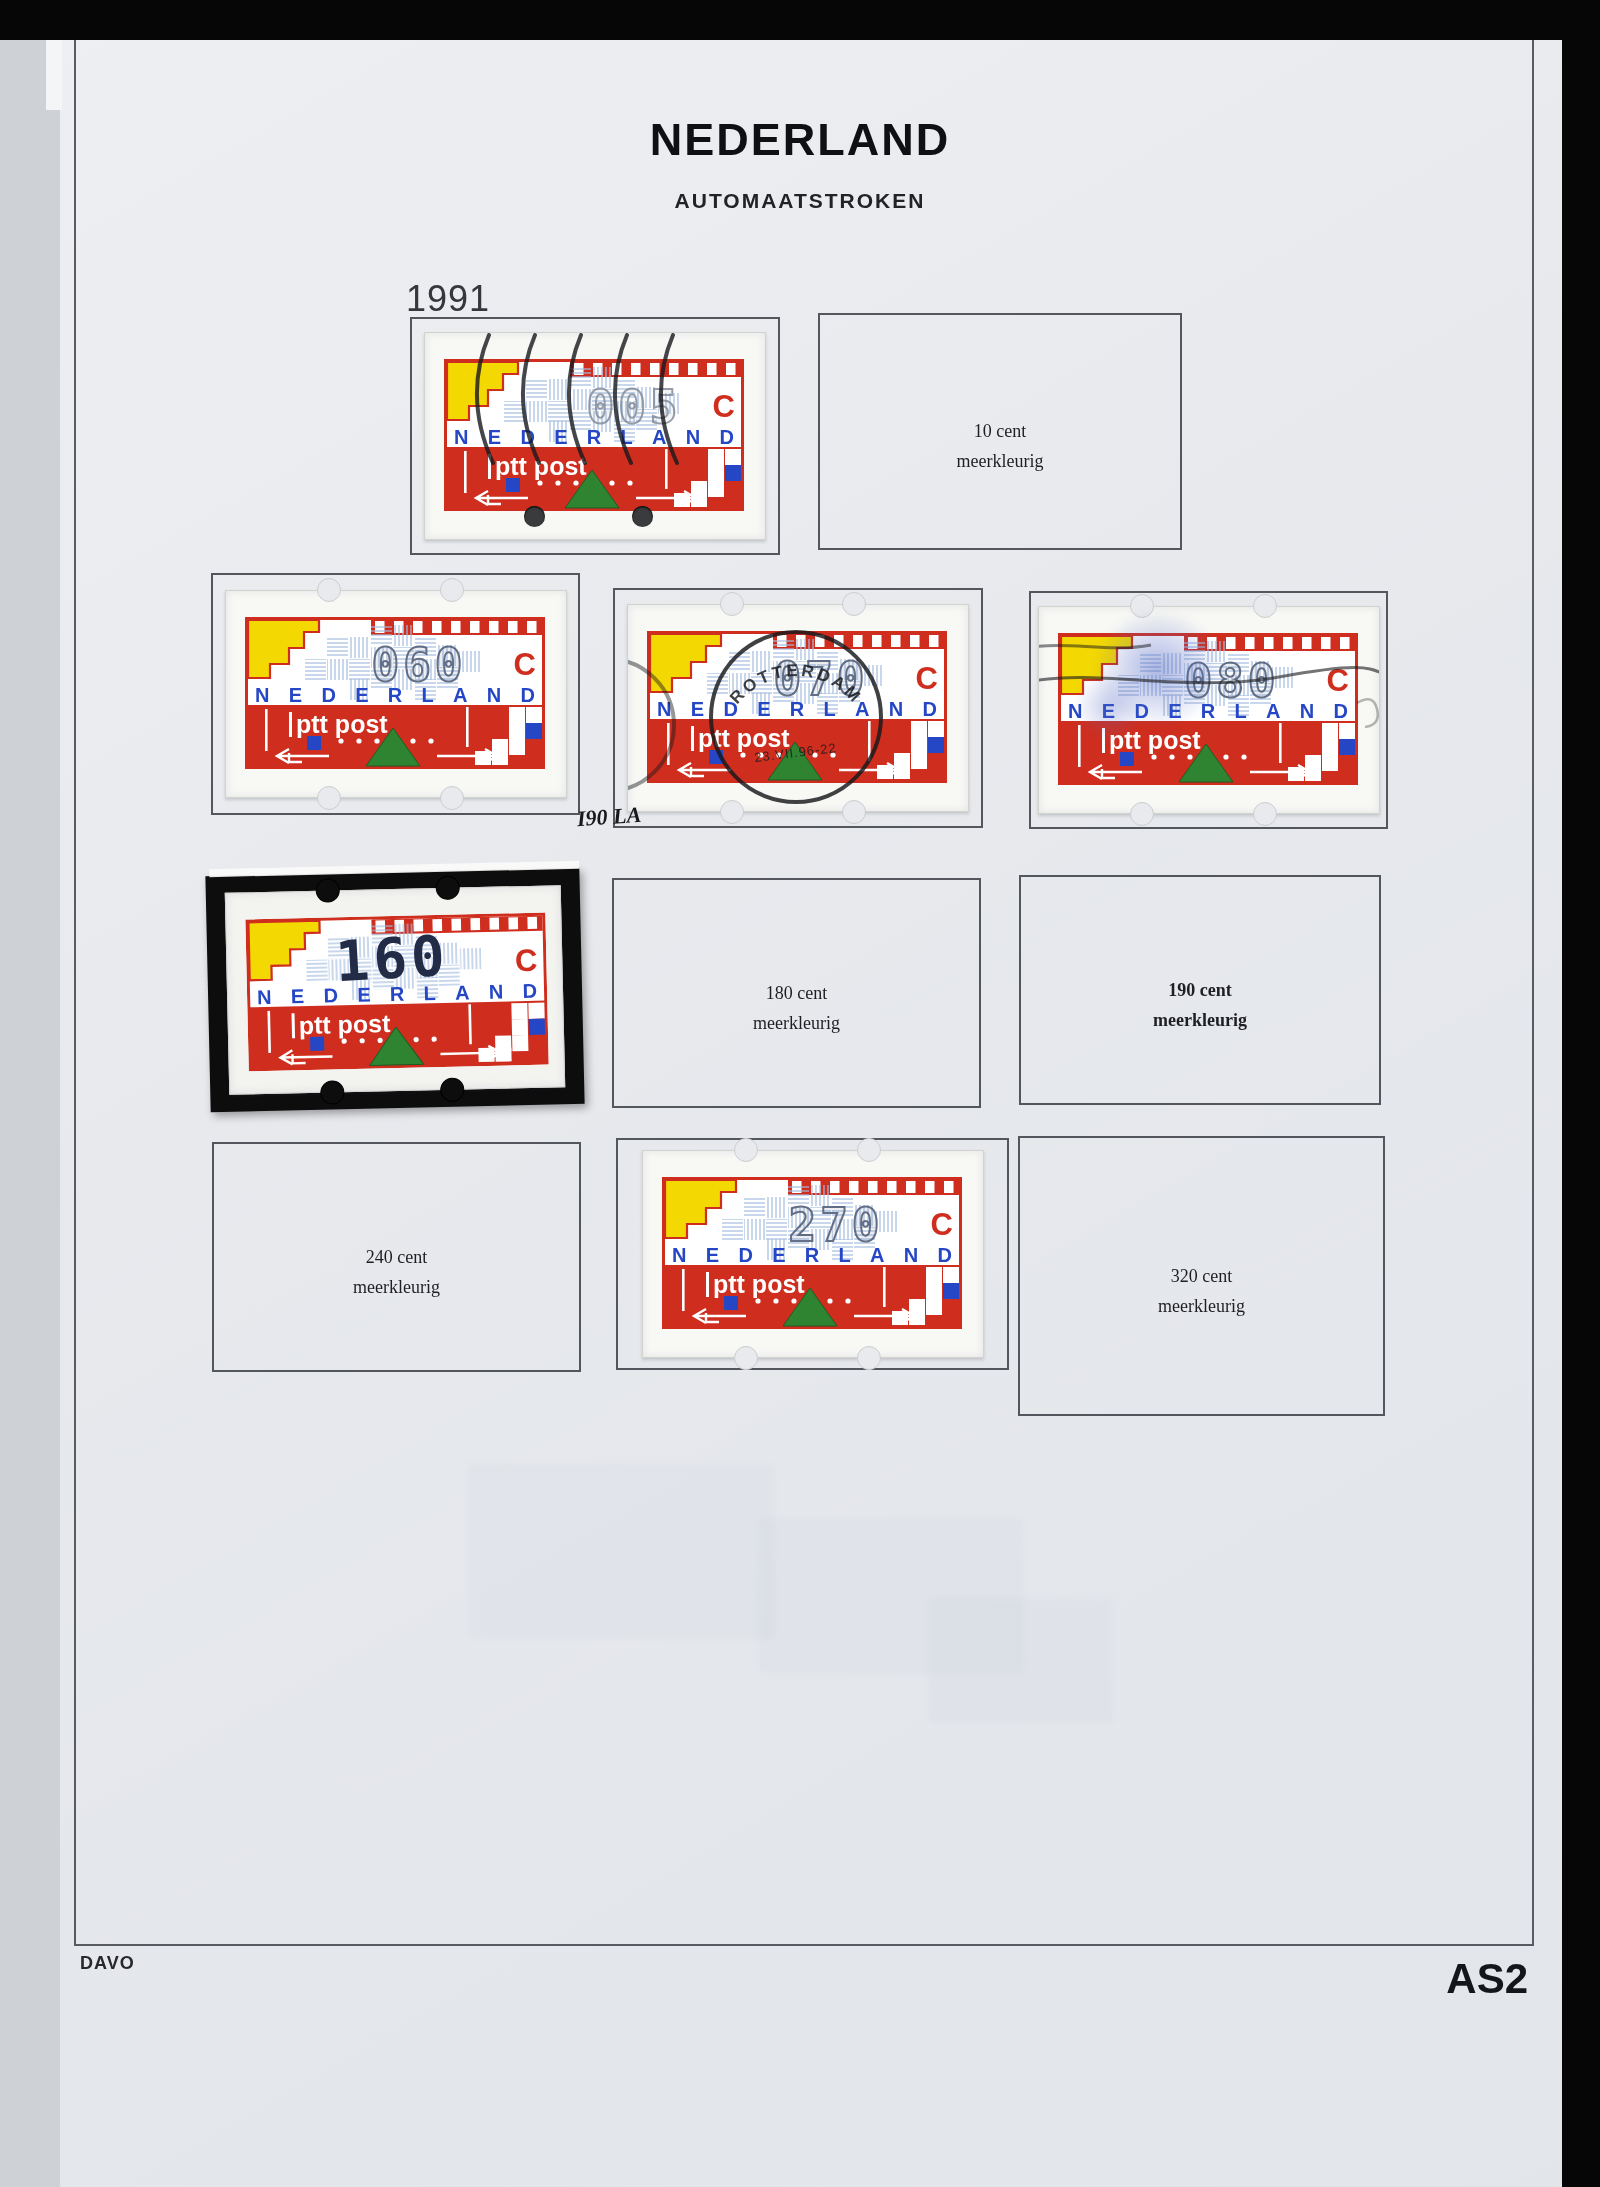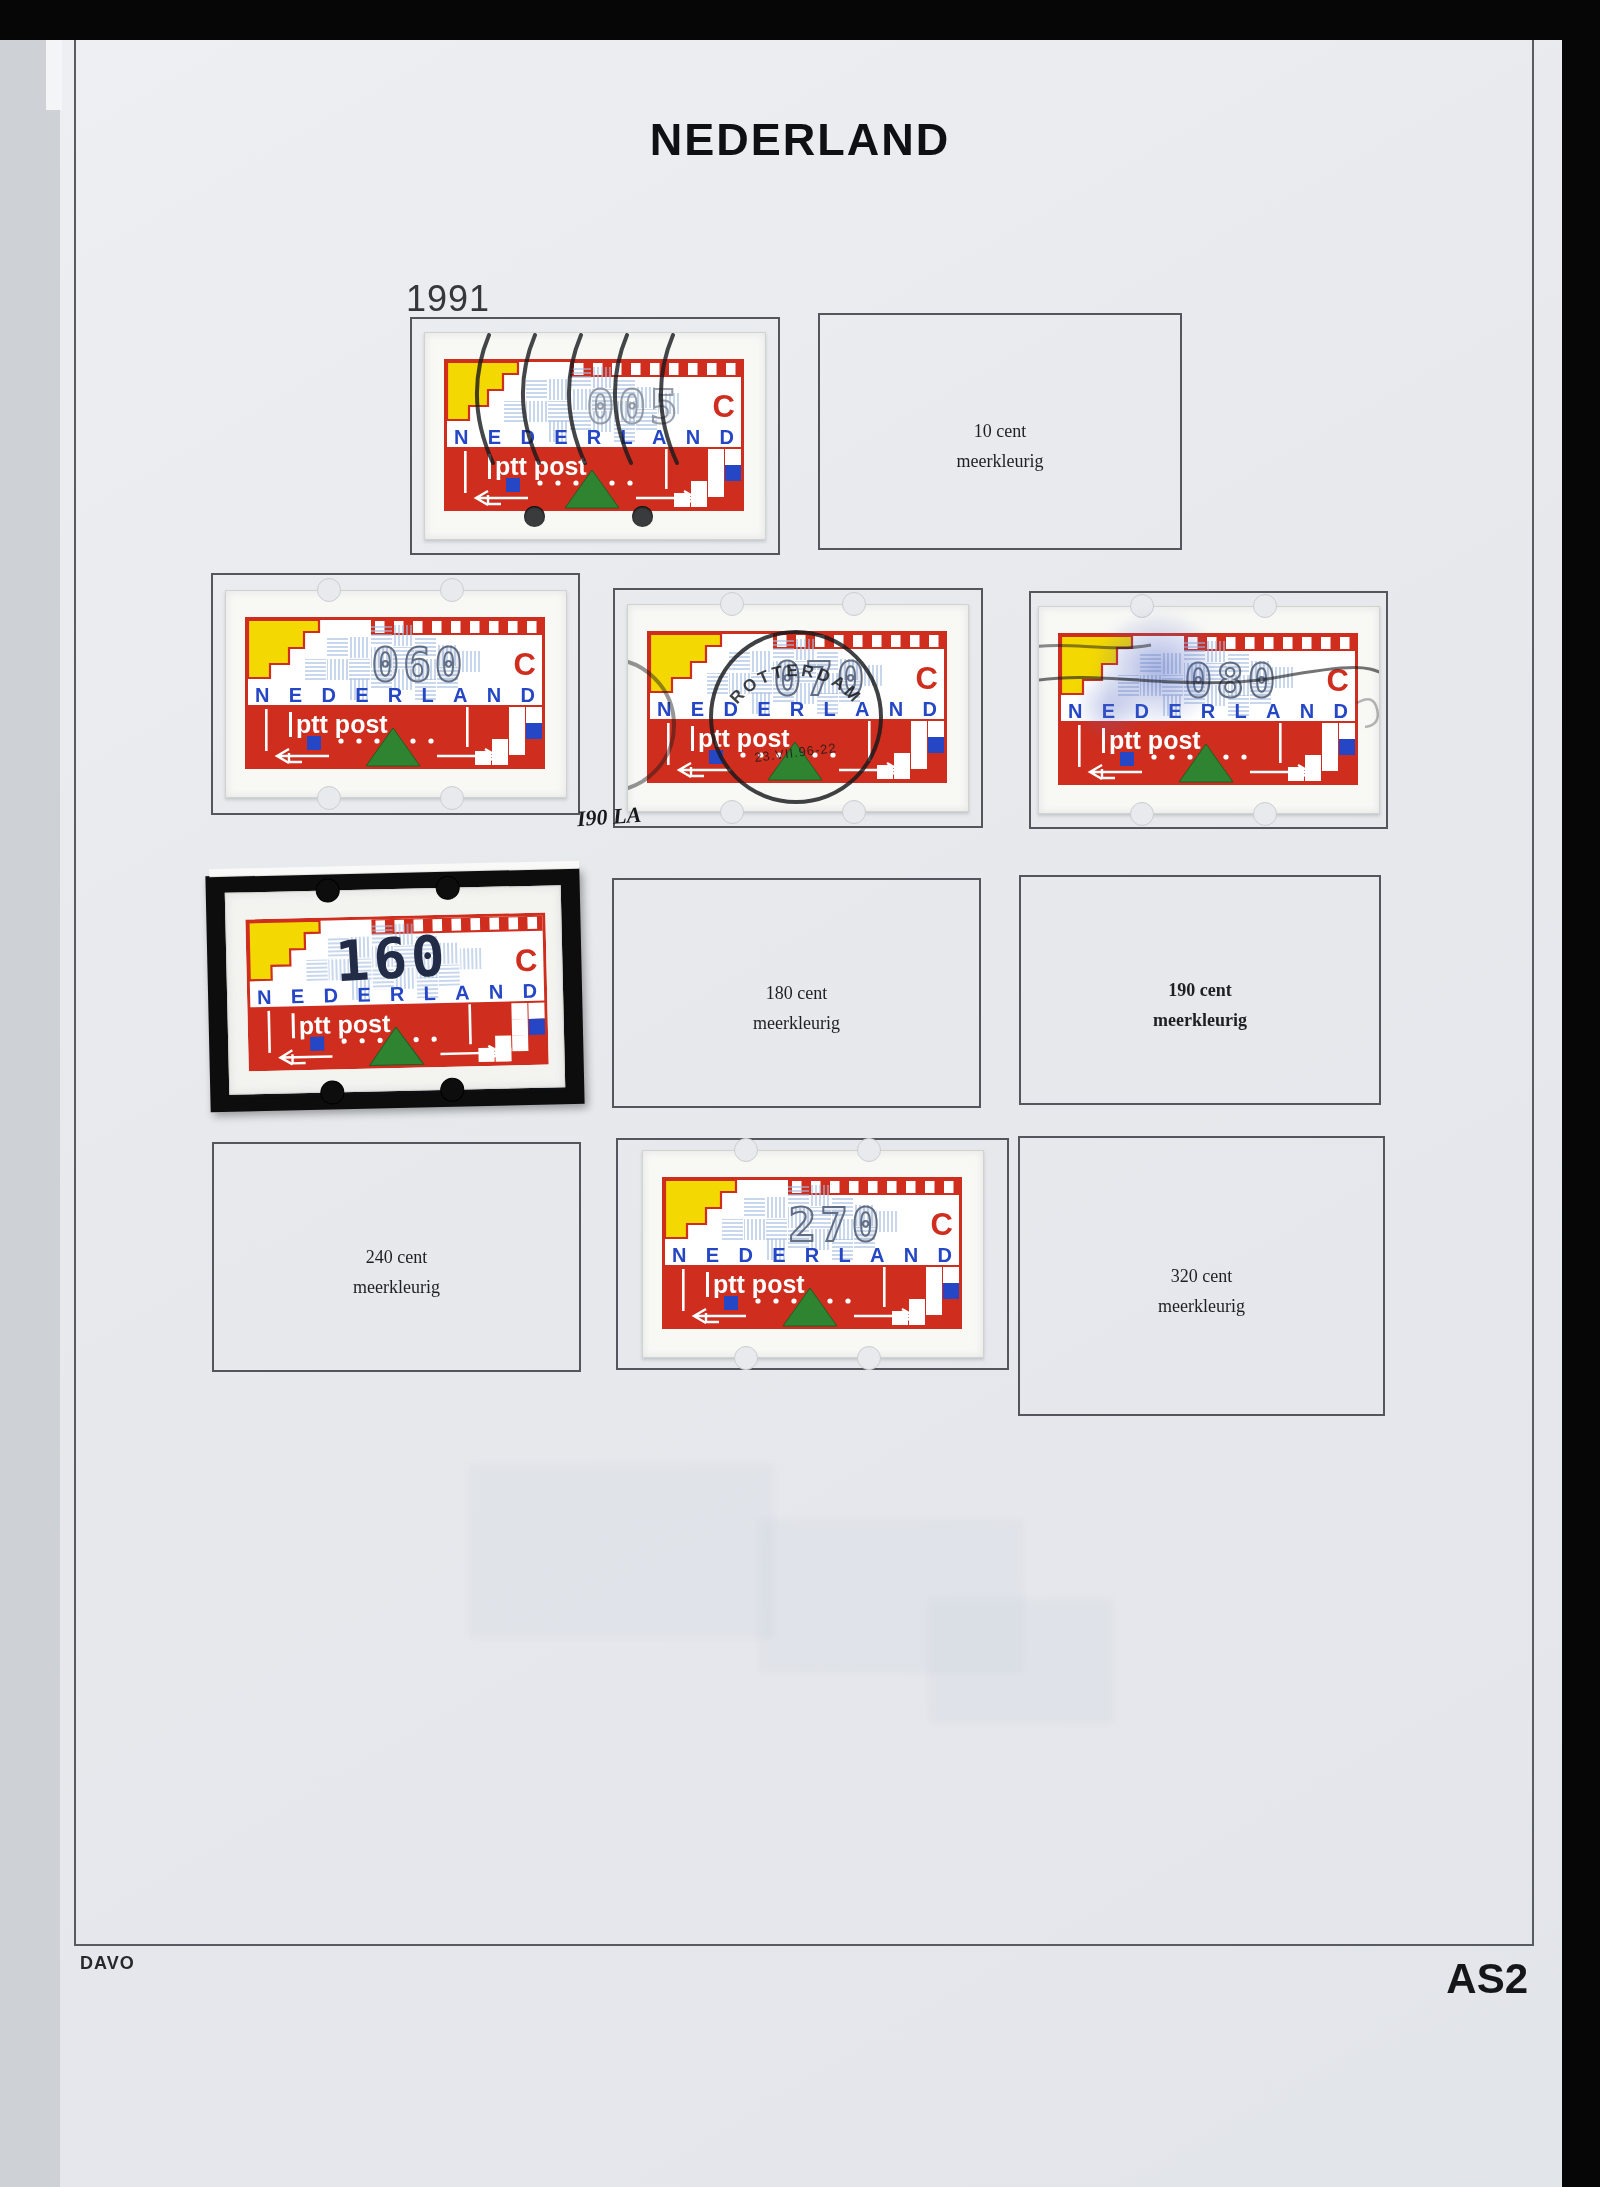--- a/index.html
+++ b/index.html
@@ -64,20 +64,21 @@
   </defs>
 </svg>
 
 <div class="photo">
   <div class="page">
     <div class="left-strip"></div>
     <div class="sliver"></div>
     <div class="frame"></div>
 
     <div class="title">NEDERLAND</div>
+    <div class="subtitle">AUTOMAATSTROKEN</div>
     <div class="year">1991</div>
 
     <div id="cells">
         <div class="cell stamp-cell" style="left: 410px; top: 277px; width: 370px; height: 238px;">
     <div class="box"></div>
     <div class="backing">
       <div class="art">
               <svg viewBox="0 0 300 152" xmlns="http://www.w3.org/2000/svg">
                 <rect x="1.5" y="1.5" width="297" height="149" fill="#ffffff" stroke="#cf2e1e" stroke-width="3"></rect>
                 <path d="M3,3 H74 V15 H59 V31 H44 V47 H25 V61 H3 Z" fill="#f4d802" stroke="#cf2e1e" stroke-width="2.2"></path>

